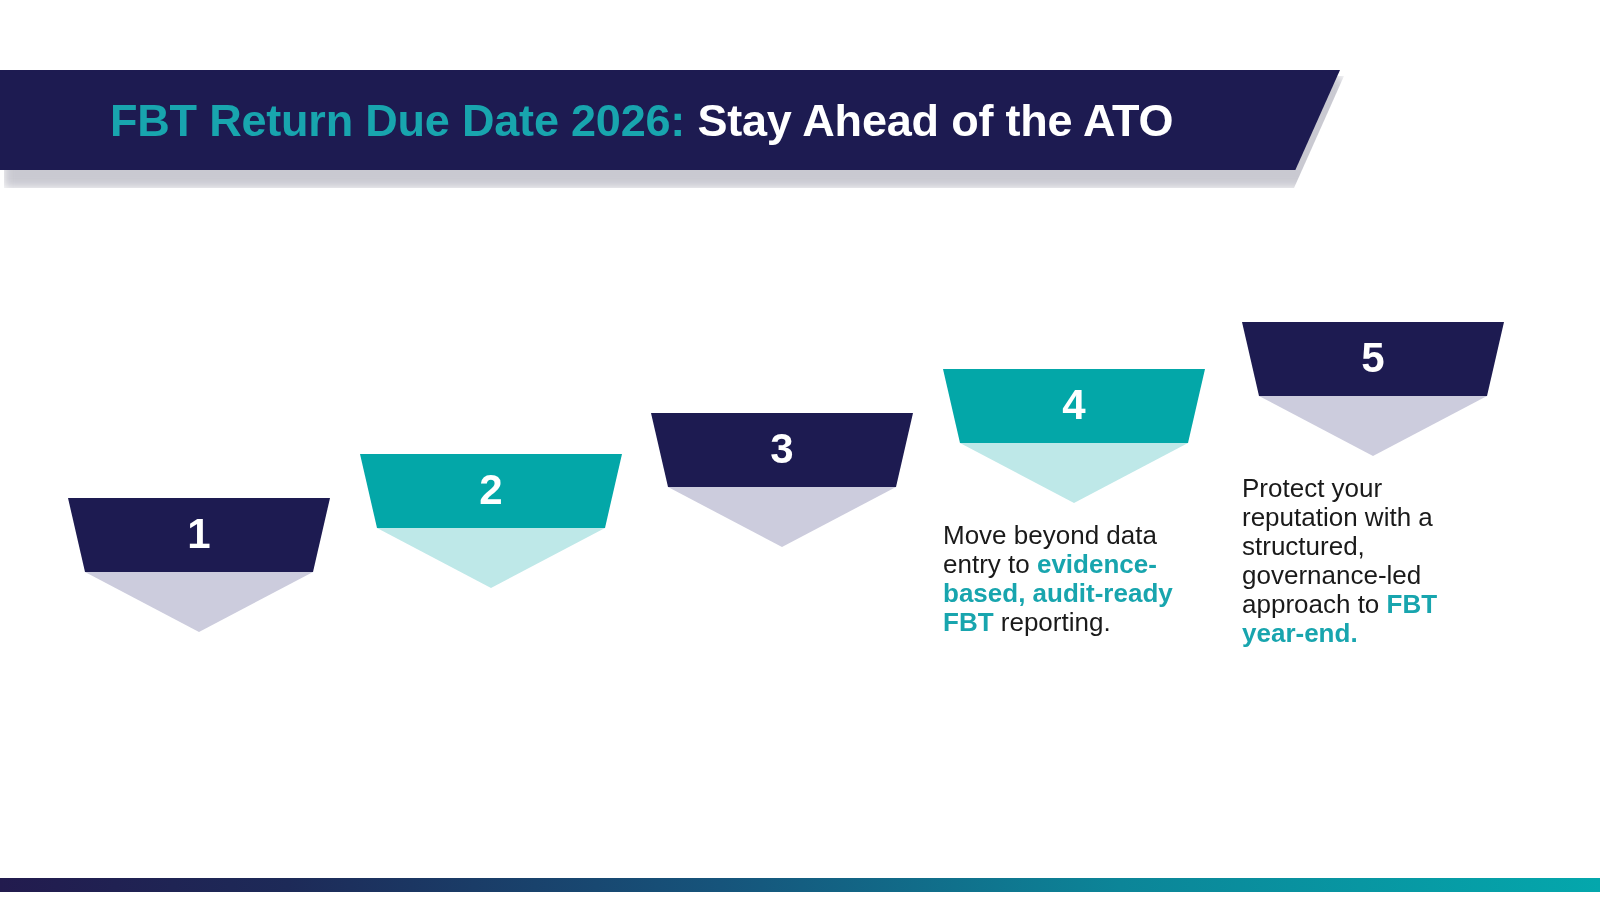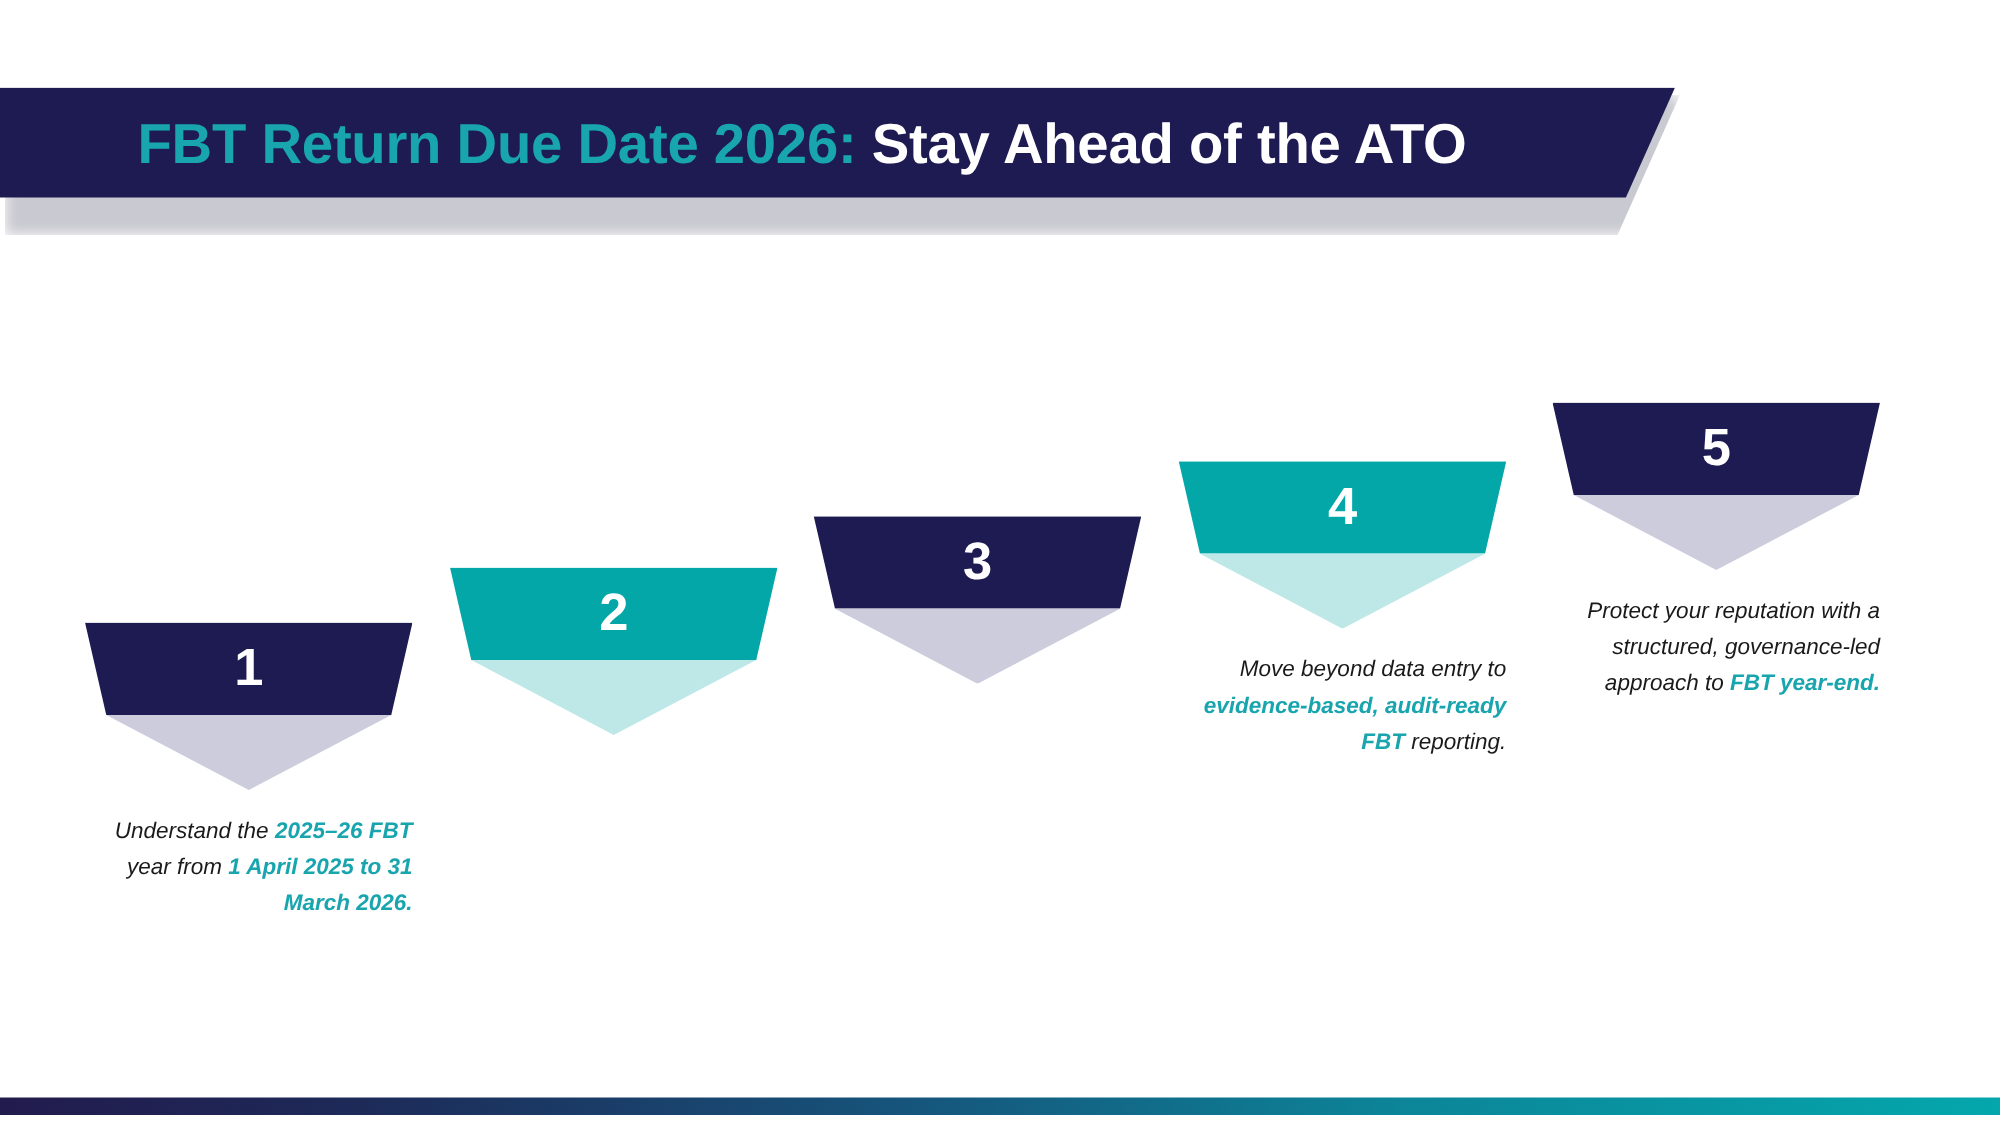--- a/index.html
+++ b/index.html
@@ -14,21 +14,21 @@
     overflow: hidden;
     position: relative;
   }
 
   
   #header-banner {
     position: absolute;
     left: 0;
     top: 70px;
     width: 1340px;
-    height: 88px;
+    height: 100px;
     background: #1d1b51;
     -webkit-clip-path: polygon(0 0, 1340px 0, 1290px 112px, 0 112px);
     clip-path: polygon(0 0, 1340px 0, 1290px 112px, 0 112px);
     display: flex;
     align-items: center;
   }
   #header-shadow {
     position: absolute;
     left: 4px;
     top: 76px;
@@ -94,26 +94,25 @@
     position: absolute;
     left: 17px;
     top: 74px;
     width: 228px;
     height: 60px;
     -webkit-clip-path: polygon(0 0, 228px 0, 114px 60px);
     clip-path: polygon(0 0, 228px 0, 114px 60px);
   }
   .step-text {
     width: 262px;
-    text-align: right;
-    font-size: 18px;
+    text-align: left;
+    font-size: 26px;
     line-height: 29px;
     color: #1a1a1a;
     font-weight: normal;
-    font-style: italic;
   }
   .step-text b { color: #18a5ae; font-weight: bold; }
 
   
   #bottom-bar {
     position: absolute;
     left: 0;
     bottom: 8px;
     width: 1600px;
     height: 14px;
@@ -132,21 +131,20 @@
 </div>
 
 <div id="steps-area">
     <div class="step" style="left: 68px; top: 498px;">
       <div class="step-shape-wrap">
         <div class="step-trapezoid" style="background: rgb(29, 27, 81);">
           <span class="step-number">1</span>
         </div>
         <div class="step-arrow" style="background: rgb(204, 204, 221);"></div>
       </div>
-      <div class="step-text">Understand the <b>2025–26 FBT</b> year from <b>1 April 2025 to 31 March 2026.</b></div>
     </div>
     <div class="step" style="left: 360px; top: 454px;">
       <div class="step-shape-wrap">
         <div class="step-trapezoid" style="background: rgb(3, 167, 168);">
           <span class="step-number">2</span>
         </div>
         <div class="step-arrow" style="background: rgb(190, 232, 232);"></div>
       </div>
     </div>
     <div class="step" style="left: 651px; top: 413px;">

